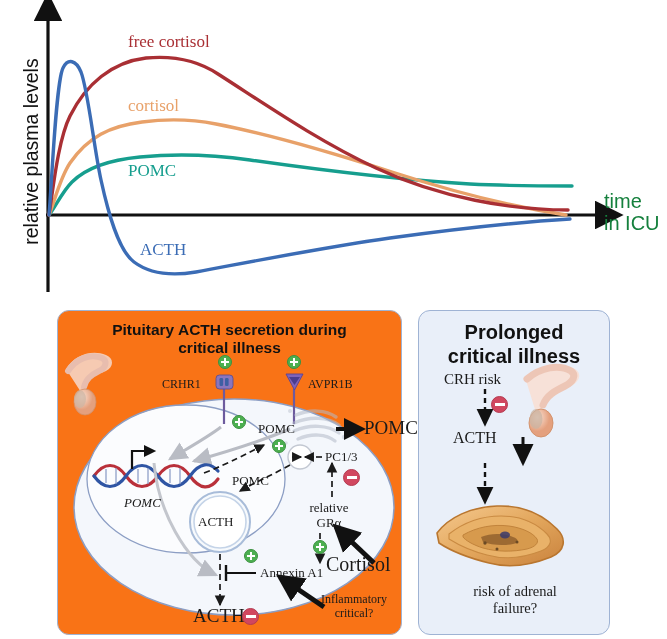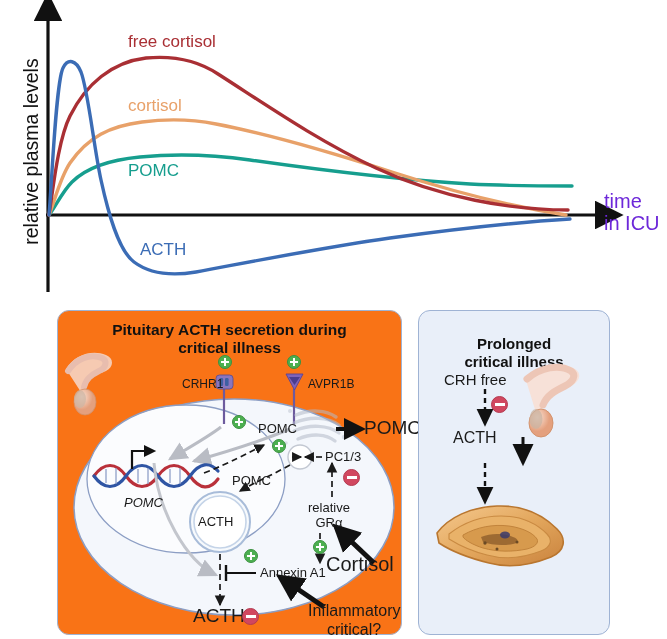--- a/index.html
+++ b/index.html
@@ -12,25 +12,25 @@
 
   
   #panel-left{position:absolute;left:57px;top:310px;width:345px;height:325px;
     background:#f97316;border:1.6px solid #9fb3d4;border-radius:12px;box-sizing:border-box;}
   #panel-right{position:absolute;left:418px;top:310px;width:192px;height:325px;
     background:#e9eff9;border:1.6px solid #9fb3d4;border-radius:12px;box-sizing:border-box;}
 
   .panel-title{position:absolute;left:0;width:100%;text-align:center;
     font-size:15.5px;font-weight:bold;color:#111;line-height:1.18;}
   #panel-left .panel-title{top:10px;font-size:15.5px;}
-  #panel-right .panel-title{top:24px;font-size:15px;}
+  #panel-right .panel-title{top:10px;font-size:20px;}
 
   .dg-svg{position:absolute;left:0;top:0;}
 
-  .lbl{position:absolute;font-size:12px;color:#1a1a1a;white-space:nowrap;}
+  .lbl{position:absolute;font-size:12px;color:#1a1a1a;white-space:nowrap;font-family:Liberation Serif, serif;}
   .lbl.sm{font-size:10.5px;}
   .lbl.md{font-size:13px;}
   .lbl.lg{font-size:17px;}
   .lbl.ital{font-style:italic;}
   .lbl.ctr{text-align:center;}
 
   
   .badge{position:absolute;width:14px;height:14px;border-radius:50%;
     box-sizing:border-box;display:flex;align-items:center;justify-content:center;}
   .badge.plus{background:#4caf50;border:1px solid #3c9140;}
@@ -69,21 +69,21 @@
              C 262,102 316,140 376,168 C 440,198 512,210 568,210"></path>
 
     <path fill="none" stroke="#3b6cb5" stroke-width="3.4" stroke-linecap="round" d="M49,215 C 52,180 56,82 63,68 C 68,58 76,60 81,72 C 88,90 94,148 101,180
              C 108,212 118,250 134,262 C 150,274 172,276 196,272 C 250,262 320,248 390,238
              C 456,229 520,222 570,219"></path>
   </svg>
 
   <div style="position:absolute;left:-84px;top:140px;width:230px;transform:rotate(-90deg);text-align:center;
               font-size:19.5px;color:#111;">relative plasma levels</div>
 
-  <div style="position:absolute;left:604px;top:190px;font-size:20px;color:#6d28d9;line-height:1.12;">
+  <div style="position:absolute;left:604px;top:190px;font-size:20px;color:#15803d;line-height:1.12;">
     <div>time</div>
     <div>in ICU</div>
   </div>
 
   <div class="lbl" style="left:128px;top:32px;font-size:17px;color:#a92f34;">free cortisol</div>
   <div class="lbl" style="left:128px;top:96px;font-size:17px;color:#e8a169;">cortisol</div>
   <div class="lbl" style="left:128px;top:161px;font-size:17px;color:#169e8e;">POMC</div>
   <div class="lbl" style="left:140px;top:240px;font-size:17px;color:#3b6cb5;">ACTH</div>
 </div>
 
@@ -196,21 +196,21 @@
 
     <path d="M162,243 L162,294" fill="none" stroke="#1a1a1a" stroke-width="1.7" stroke-dasharray="6,4" marker-end="url(#dk)"></path>
 
     <path d="M96,152 C100,200 128,250 158,264" fill="none" stroke="#c3c6cd" stroke-width="3" marker-end="url(#gy)"></path>
 
     <path d="M316,252 L278,216" fill="none" stroke="#111111" stroke-width="5" marker-end="url(#fat)"></path>
 
     <path d="M266,296 L222,266" fill="none" stroke="#111111" stroke-width="5" marker-end="url(#fat)"></path>
   </svg>
 
-  <div class="lbl" style="left:124px;top:66px;">CRHR1</div>
+  <div class="lbl" style="left:104px;top:66px;">CRHR1</div>
   <div class="lbl" style="left:250px;top:66px;">AVPR1B</div>
 
   <div class="lbl lg" style="left:306px;top:106px;font-size:19px;">POMC</div>
 
   <div class="lbl md" style="left:200px;top:110px;">POMC</div>
 
   <div class="lbl md" style="left:267px;top:138px;">PC1/3</div>
 
   <div class="lbl md" style="left:174px;top:162px;">POMC</div>
 
@@ -220,21 +220,21 @@
 
   <div class="lbl md ctr" style="left:232px;top:190px;width:78px;line-height:1.15;">
     <div>relative</div>
     <div>GRα</div>
   </div>
 
   <div class="lbl md" style="left:202px;top:254px;">Annexin A1</div>
 
   <div class="lbl" style="left:268px;top:242px;font-size:20px;">Cortisol</div>
 
-  <div class="lbl sm ctr" style="left:250px;top:290px;width:92px;line-height:1.2;font-size:16px;">
+  <div class="lbl sm ctr" style="left:250px;top:281px;width:92px;line-height:1.2;font-size:12px;">
     <div>Inflammatory</div>
     <div>critical?</div>
   </div>
 
   <div class="lbl" style="left:135px;top:294px;font-size:19px;">ACTH</div>
 
   <div class="badge plus" style="left:160px;top:44px;">
     <span class="bar h"></span>
       <span class="bar v"></span>
     </div>
@@ -319,21 +319,25 @@
                C54,234 46,229 44,226 z" fill="#d79a4d" stroke="#bd7f38" stroke-width="0.9"></path>
       <path d="M62,226 C72,222 84,222 94,226 C100,228 100,232 94,233
                C84,235 72,234 64,231 z" fill="#8a5a2a" opacity="0.75"></path>
       <ellipse cx="86" cy="224" rx="5" ry="3.4" fill="#3b3a6b" opacity="0.85"></ellipse>
       <circle cx="66" cy="232" r="1.7" fill="#6b4a25"></circle>
       <circle cx="98" cy="231" r="1.5" fill="#6b4a25"></circle>
       <circle cx="78" cy="238" r="1.5" fill="#6b4a25"></circle>
     </g>
   </svg>
 
-  <div class="lbl" style="left:25px;top:60px;font-size:15px;">CRH free</div>
+  <div class="lbl" style="left:25px;top:60px;font-size:15px;">CRH risk</div>
 
   <div class="lbl" style="left:34px;top:118px;font-size:16px;">ACTH</div>
 
+  <div class="lbl ctr" style="left:12px;top:272px;width:168px;font-size:14.5px;line-height:1.2;">
+    <div>risk of adrenal</div>
+    <div>failure?</div>
+  </div>
 
   <div class="badge minus big" style="left:72px;top:85px;">
     <span class="bar h"></span>
     </div>
 </div>
 
 </body></html>

